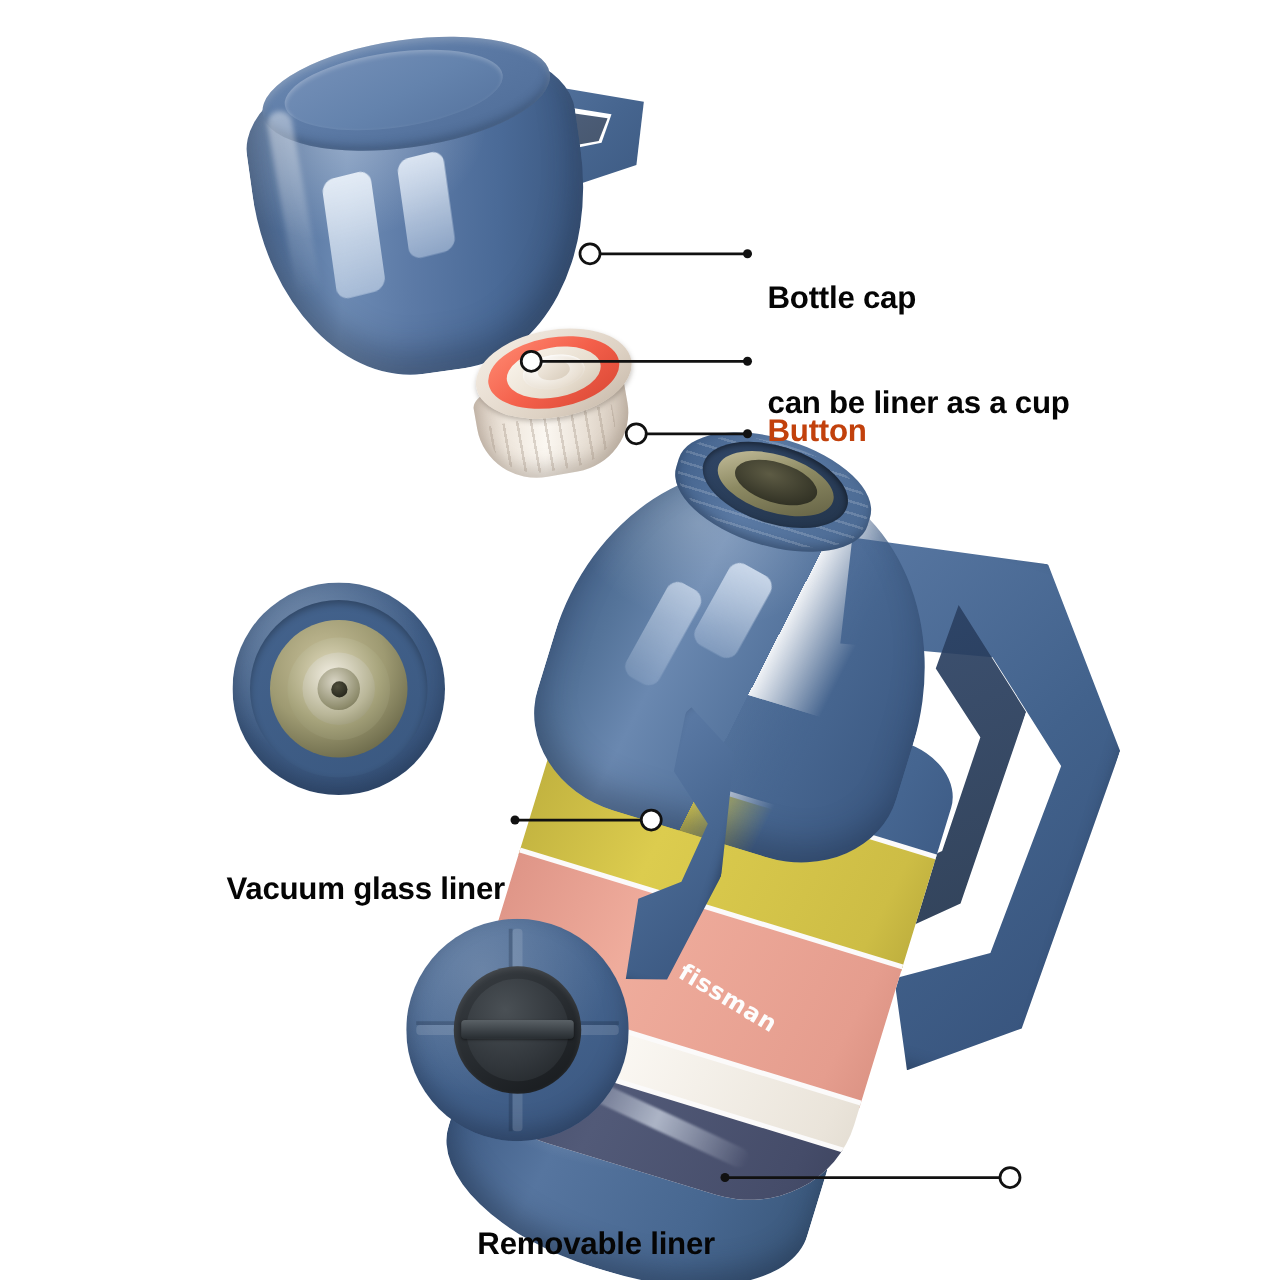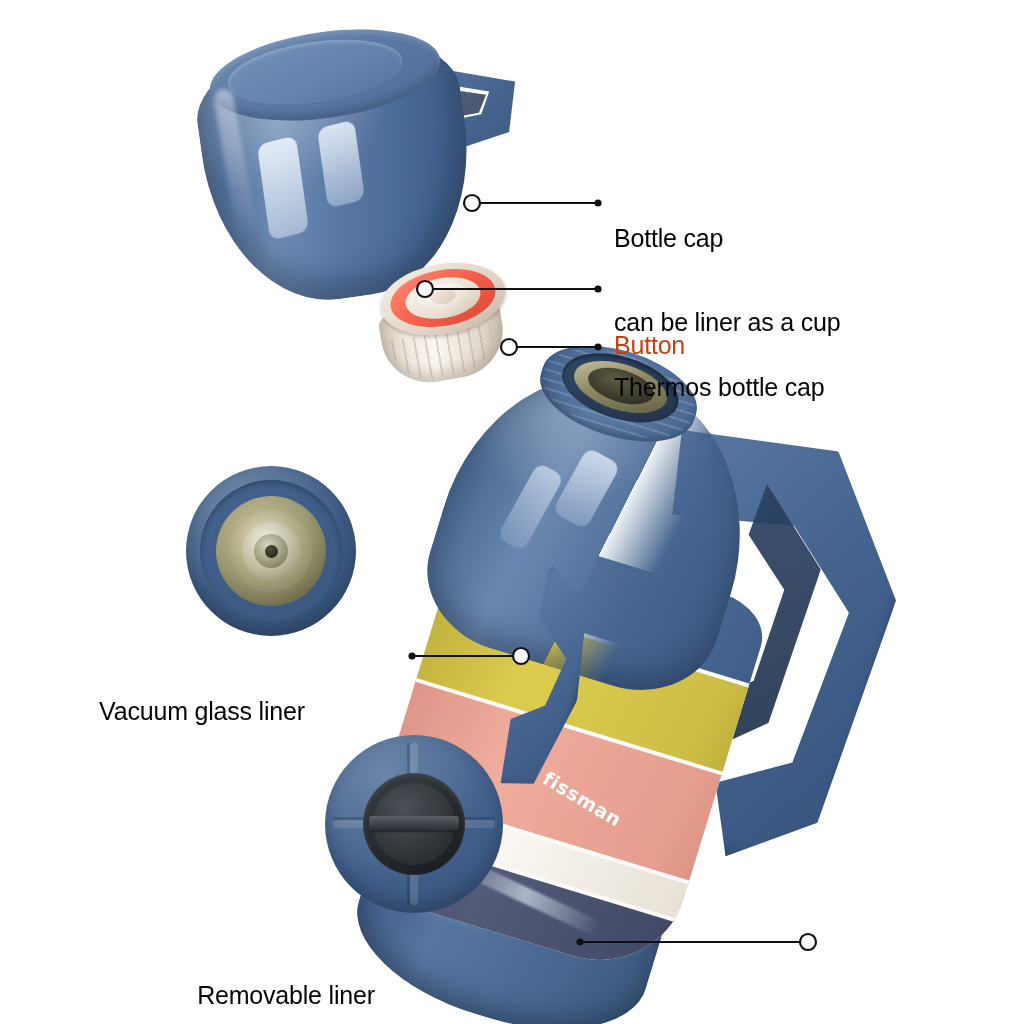--- a/index.html
+++ b/index.html
@@ -7,28 +7,28 @@
   body{
     width:1024px;height:1024px;overflow:hidden;
     font-family:"Liberation Sans","DejaVu Sans",sans-serif;
     -webkit-font-smoothing:antialiased;
   }
   #stage{position:relative;width:1024px;height:1024px;background:#fff;}
 
   
   .callout-label{
     position:absolute;
-    font-weight:normal;
+    font-weight:bold;
     color:#050505;
     line-height:1.12;
     white-space:pre;
     letter-spacing:-0.2px;
   }
   .callout-label.right{text-align:left;}
-  .callout-label.left{text-align:center;}
+  .callout-label.left{text-align:right;}
 
   
   #overlay{position:absolute;left:0;top:0;width:1024px;height:1024px;pointer-events:none;}
 
   
   .part{position:absolute;}
 
   
   #bottle-cap{left:185px;top:28px;width:360px;height:285px;}
   #bottle-cap .cup{
@@ -417,21 +417,20 @@
   <div class="callout-label right" id="lbl-0" style="font-size: 25px; top: 168px; color: rgb(5, 5, 5); left: 614px;">
     <div>Bottle cap</div>
     <div>can be liner as a cup</div>
   </div>
 
   <div class="callout-label right" id="lbl-1" style="font-size: 25px; top: 275px; color: #c2410c; left: 614px;">
     <div>Button</div>
   </div>
 
   <div class="callout-label right" id="lbl-2" style="font-size: 25px; top: 317px; color: rgb(5, 5, 5); left: 614px;">
-    <div>Thermos bottle cap</div>
   </div>
 
   <div class="callout-label left" id="lbl-3" style="font-size: 25px; top: 641px; color: rgb(5, 5, 5); left: 0px; width: 404px;">
     <div>Vacuum glass liner</div>
   </div>
 
   <div class="callout-label left" id="lbl-4" style="font-size: 25px; top: 925px; color: rgb(5, 5, 5); left: 0px; width: 572px;">
     <div>Removable liner</div>
   </div>
 

